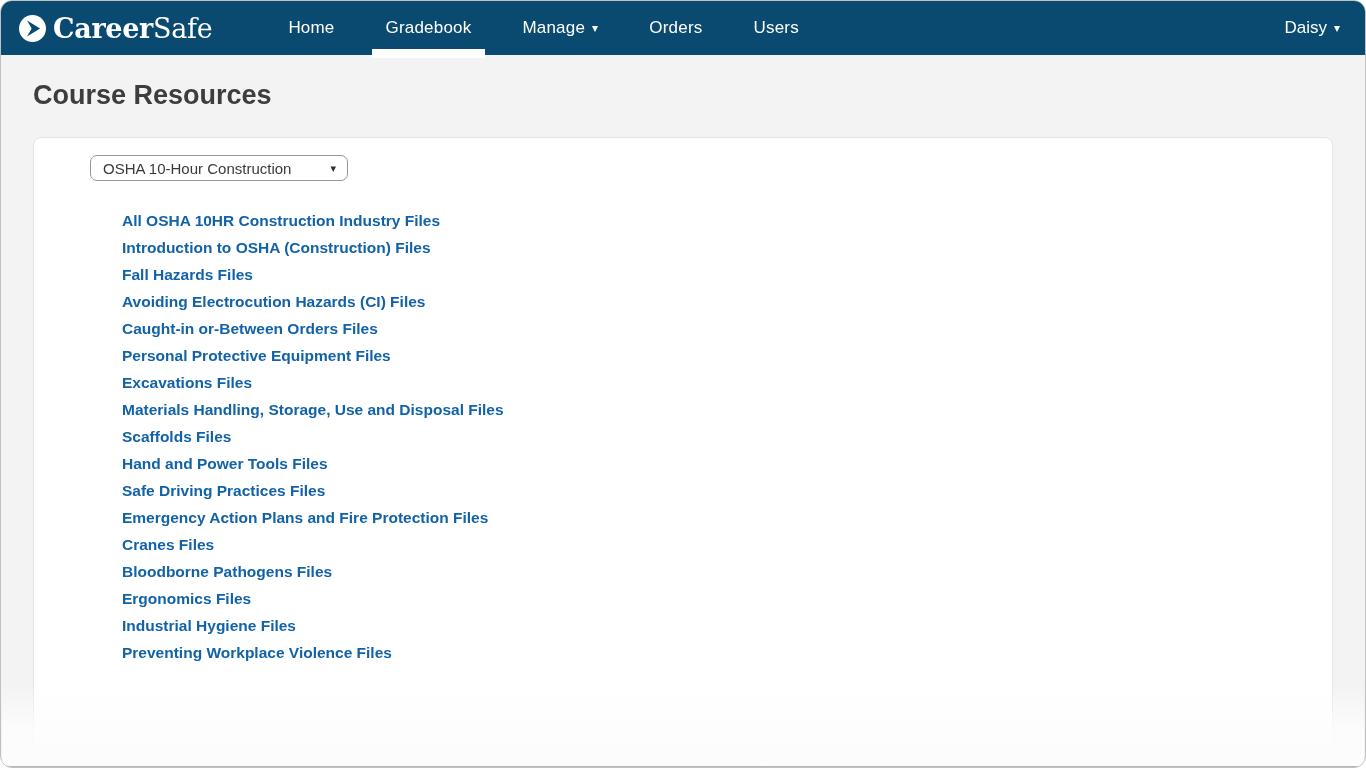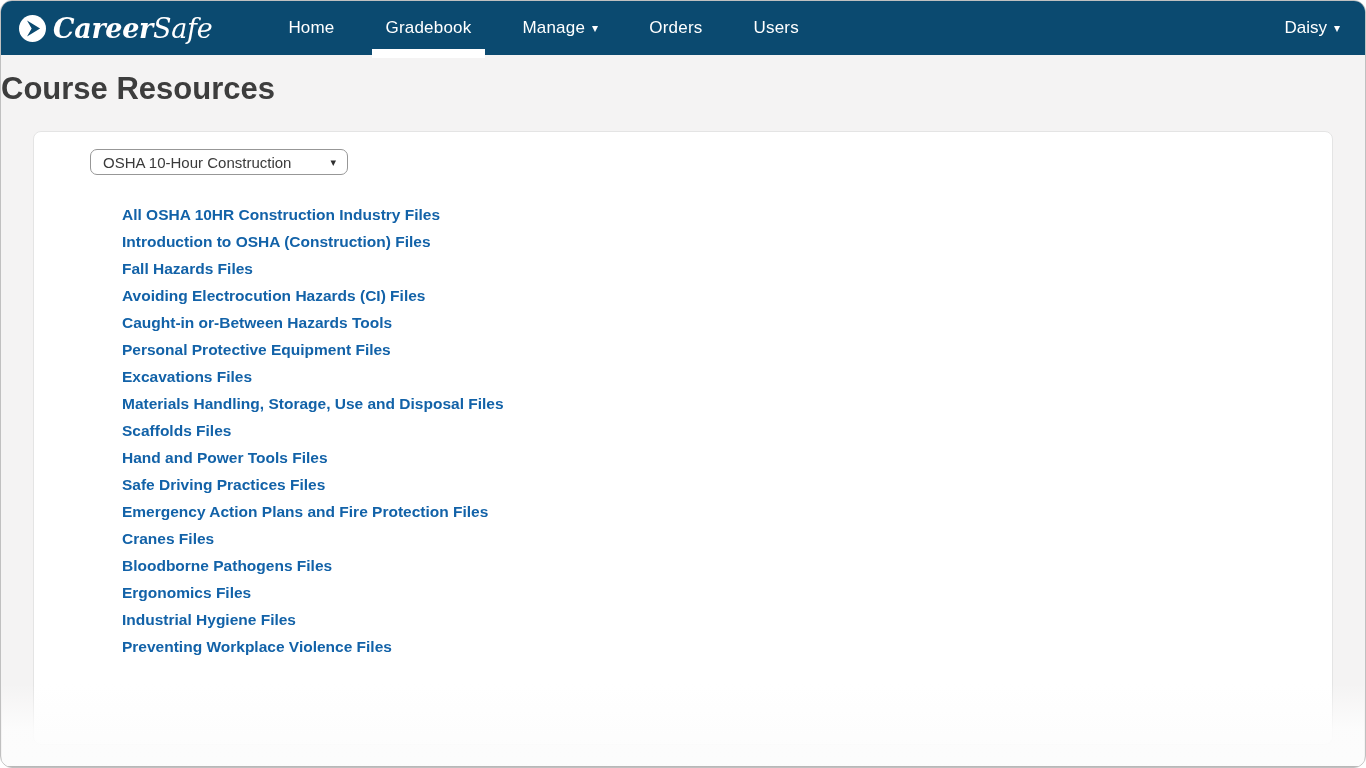--- a/index.html
+++ b/index.html
@@ -17,21 +17,21 @@
   }
 
   
   .navbar {
     position:relative; height:54px; background:#0b4a70;
     display:flex; align-items:center; padding:0 25px 0 18px;
     z-index:5;
   }
   .brand { display:flex; align-items:center; gap:7px; text-decoration:none; cursor:pointer; }
   .brand-icon svg { display:block; }
-  .brand-text { font-family:"DejaVu Serif", serif; font-size:27px; color:#ffffff; letter-spacing:-0.3px; line-height:1;font-style:italic; }
+  .brand-text { font-family:"DejaVu Serif", serif; font-size:27px; color:#ffffff; letter-spacing:-0.3px; line-height:1; }
   .brand-career { font-weight:700; }
   .brand-safe { font-weight:400; }
 
   .nav-links { display:flex; align-items:center; height:54px; margin-left:76px; }
   .nav-item {
     position:relative; height:54px; display:flex; align-items:center;
     margin-right:51px; color:#ffffff; font-size:17px; font-weight:500;
     letter-spacing:0.2px; text-decoration:none; cursor:pointer; white-space:nowrap;
   }
   .nav-item.active::after {
@@ -41,22 +41,22 @@
   .caret { font-size:12px; line-height:1; margin-left:7px; color:#ffffff; }
 
   .user-menu {
     margin-left:auto; display:flex; align-items:center;
     color:#ffffff; font-size:17px; font-weight:500; cursor:pointer; text-decoration:none;
   }
 
   
   .page { position:relative; height:714px; }
   .page-title {
-    padding-top:18px; 
-    font-size:31px; line-height:32px; font-weight:600; color:#3d3d3d;
+    padding-top:24px; margin-left:32px;
+    font-size:27px; line-height:32px; font-weight:600; color:#3d3d3d;
   }
 
   .card {
     position:relative; margin:26px 32px 0 32px; height:614px;
     background:#ffffff; border:1px solid #e4e4e4; border-radius:8px;padding-left:40px;
   }
 
   .select-control {
     display:flex; align-items:center; justify-content:space-between;
     width:258px; height:26px; margin:17px 0 0 16px; padding:0 11px 0 12px;
@@ -125,21 +125,21 @@
       <div class="select-control">
         <span>OSHA 10-Hour Construction</span>
         <span class="select-caret">▾</span>
       </div>
 
       <div class="links">
         <a class="resource-link">All OSHA 10HR Construction Industry Files</a>
         <a class="resource-link">Introduction to OSHA (Construction) Files</a>
         <a class="resource-link">Fall Hazards Files</a>
         <a class="resource-link">Avoiding Electrocution Hazards (CI) Files</a>
-        <a class="resource-link">Caught-in or-Between Hazards Tools</a>
+        <a class="resource-link">Caught-in or-Between Orders Files</a>
         <a class="resource-link">Personal Protective Equipment Files</a>
         <a class="resource-link">Excavations Files</a>
         <a class="resource-link">Materials Handling, Storage, Use and Disposal Files</a>
         <a class="resource-link">Scaffolds Files</a>
         <a class="resource-link">Hand and Power Tools Files</a>
         <a class="resource-link">Safe Driving Practices Files</a>
         <a class="resource-link">Emergency Action Plans and Fire Protection Files</a>
         <a class="resource-link">Cranes Files</a>
         <a class="resource-link">Bloodborne Pathogens Files</a>
         <a class="resource-link">Ergonomics Files</a>

